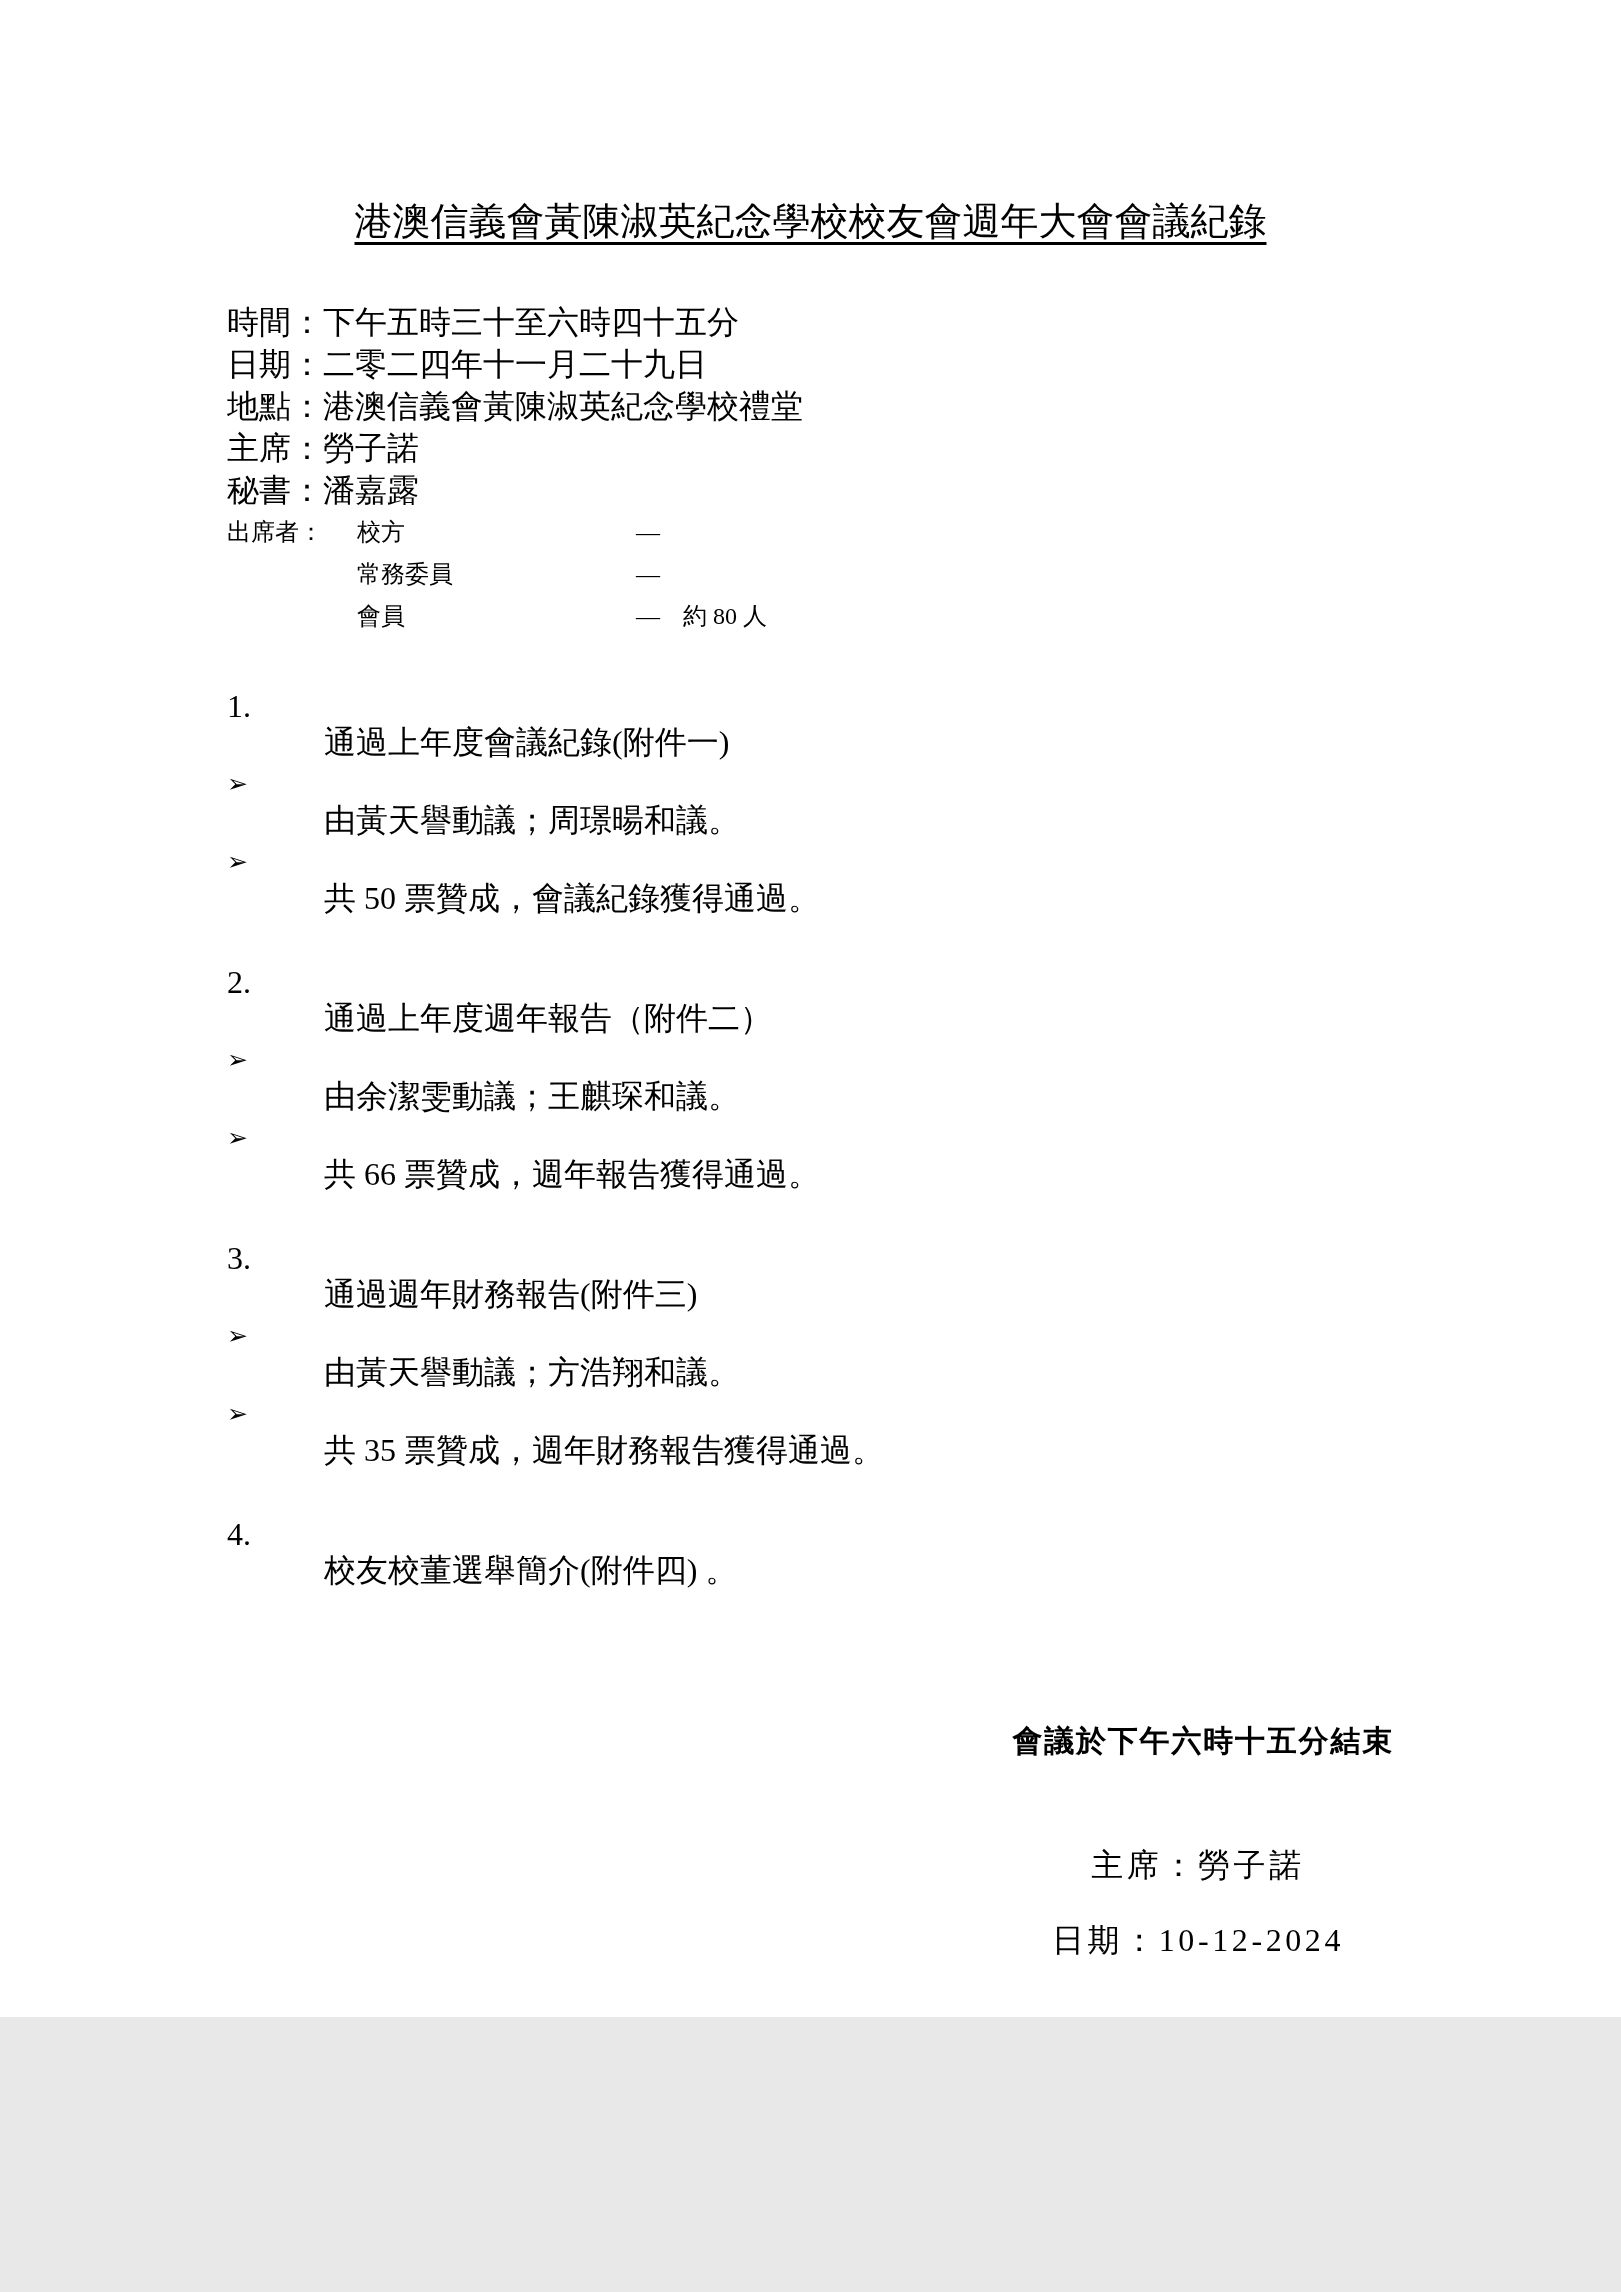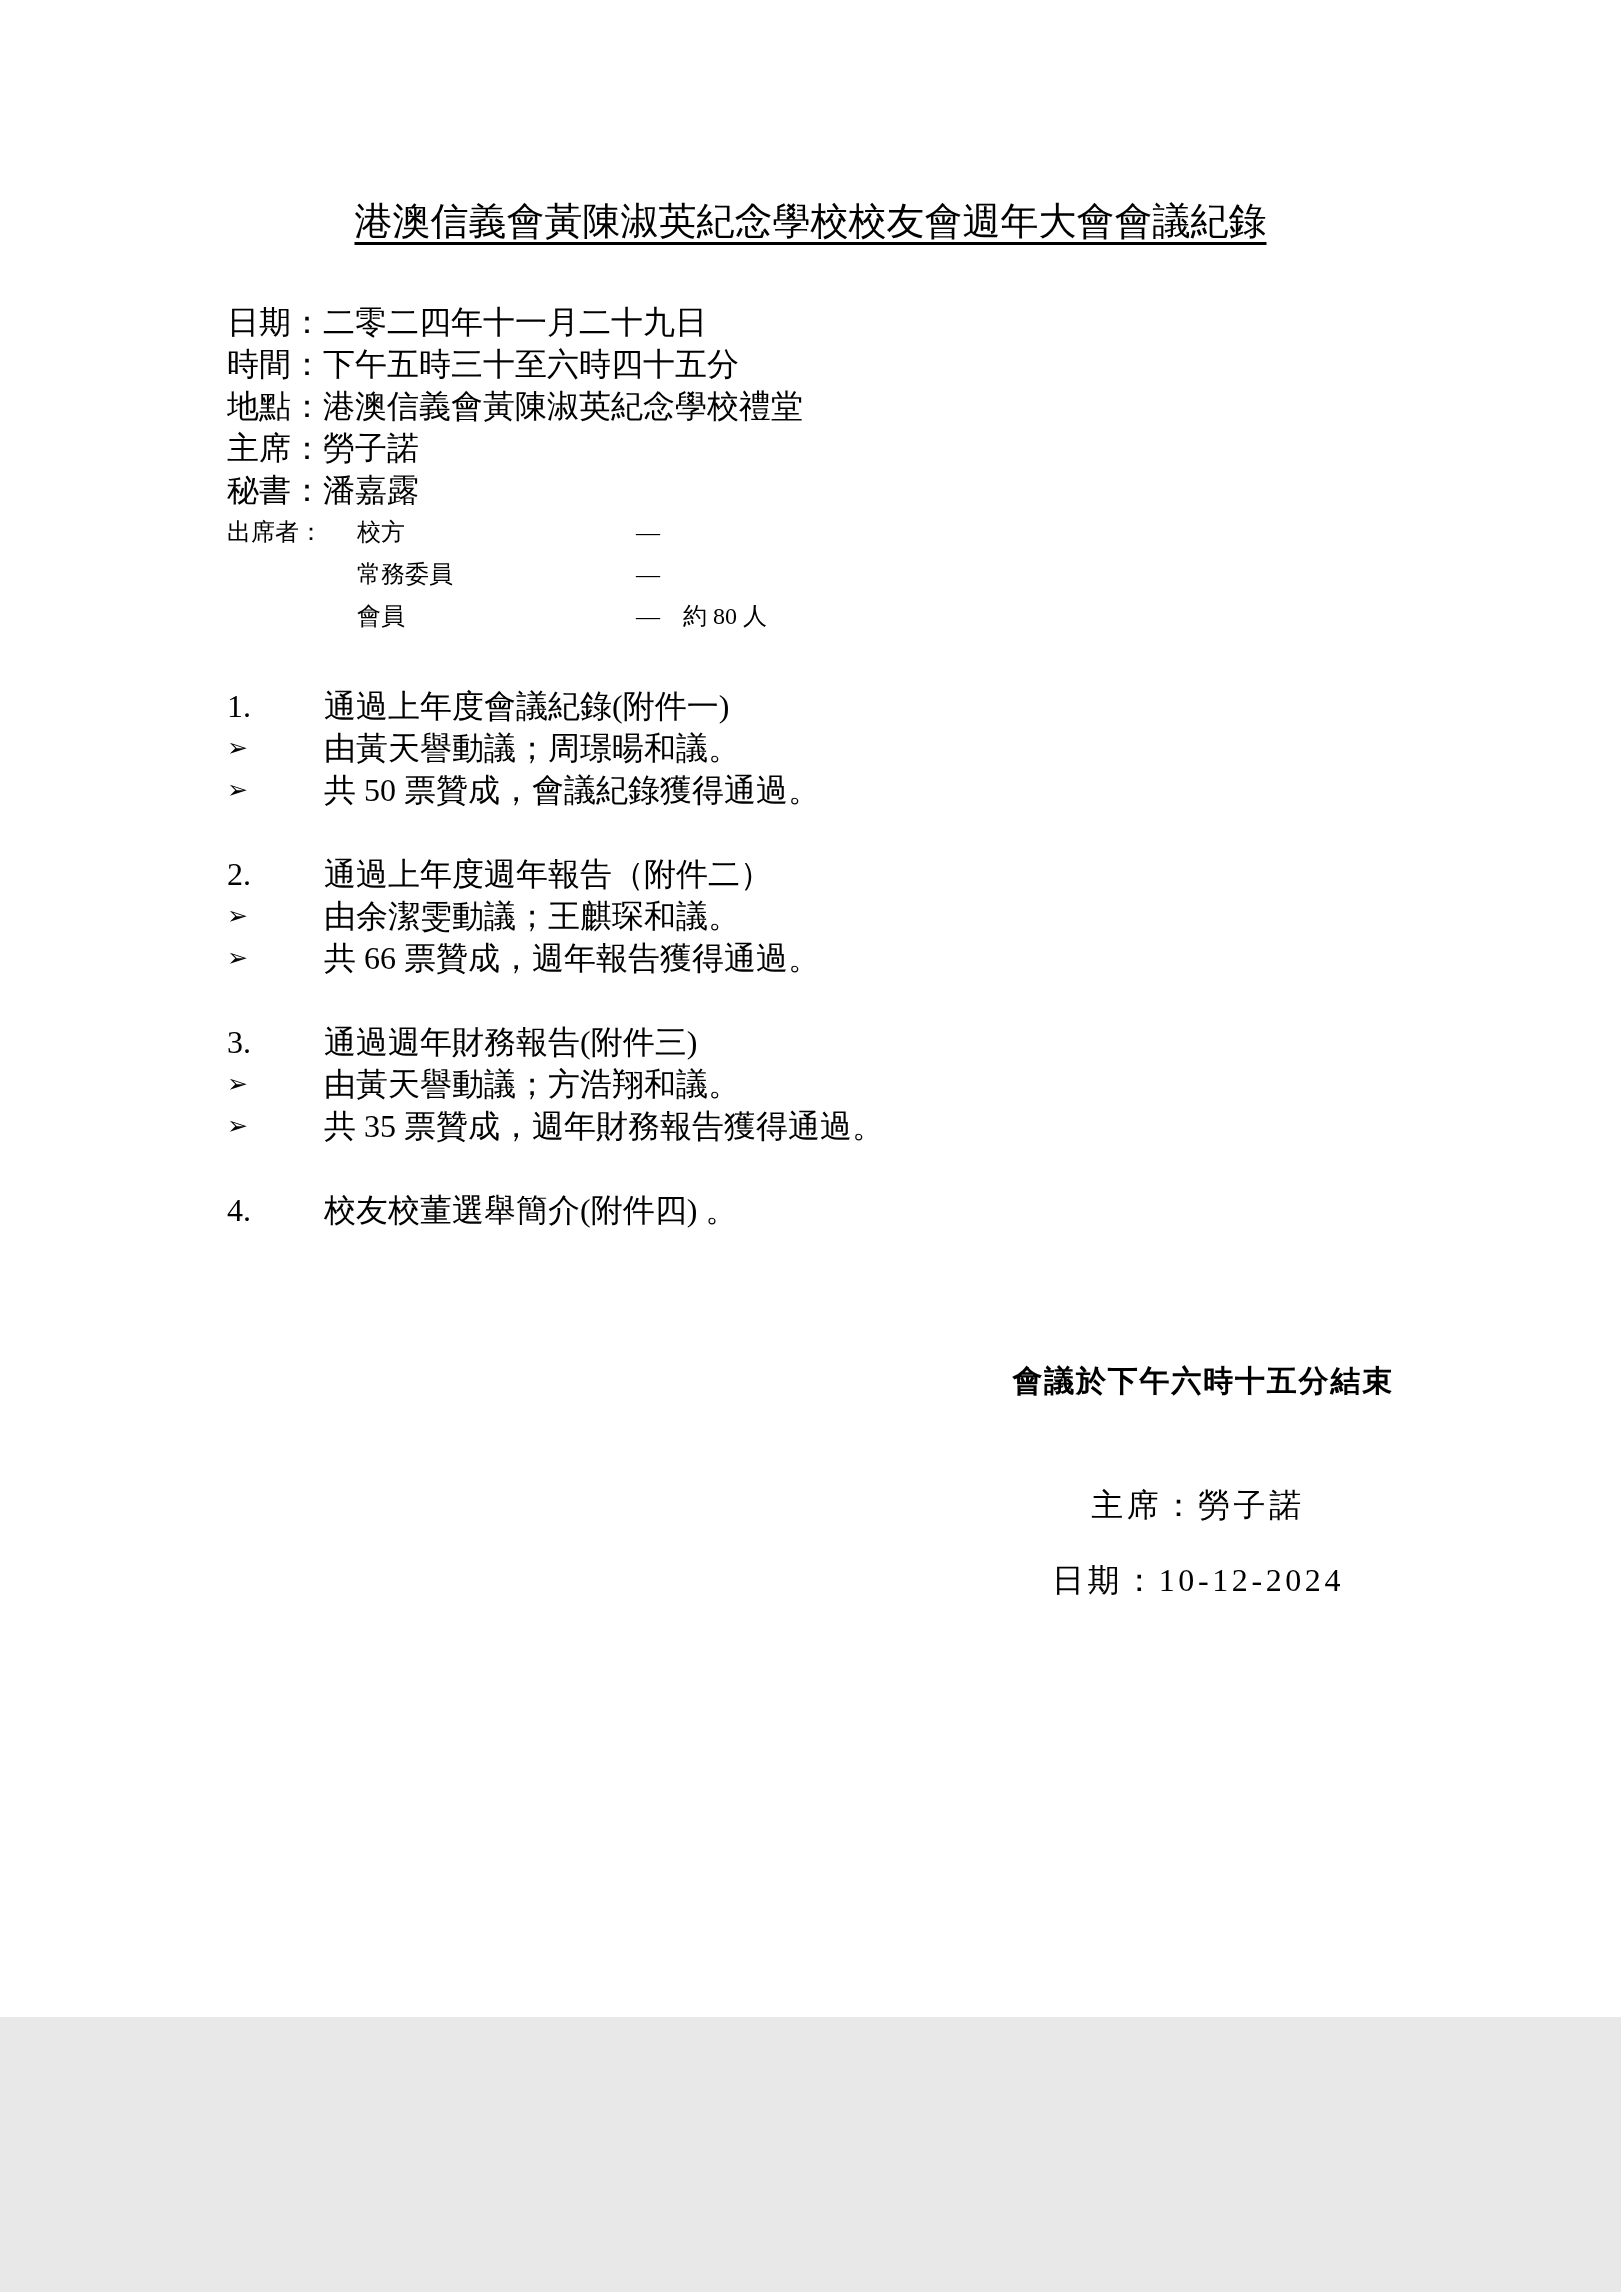--- a/index.html
+++ b/index.html
@@ -52,21 +52,21 @@
     font-size: 32px;
     line-height: 42px;
     white-space: nowrap;
   }
   .agenda-num { width: 97px; flex: 0 0 auto; }
   .agenda-marker {
     width: 97px; flex: 0 0 auto;
     font-family: "DejaVu Sans", sans-serif;
     font-size: 25px;
   }
-  .agenda-text { flex: 1 1 auto; }
+  .agenda-text { flex: 1 1 auto; margin-top: 36px; }
   .closing-line {
     margin-top: 129px;
     text-align: right;
     font-size: 30px;
     font-weight: bold;
     line-height: 42px;
     letter-spacing: 1.8px;
   }
   .signature-block {
     margin-top: 66px;
@@ -85,22 +85,22 @@
 </style>
 </head>
 <body>
 
 <div class="page">
   <div class="content">
 
     <div class="doc-title">港澳信義會黃陳淑英紀念學校校友會週年大會會議紀錄</div>
 
     <div class="meta-block">
+      <div class="meta-line"><span>時間：</span><span>下午五時三十至六時四十五分</span></div>
       <div class="meta-line"><span>日期：</span><span>二零二四年十一月二十九日</span></div>
-      <div class="meta-line"><span>時間：</span><span>下午五時三十至六時四十五分</span></div>
       <div class="meta-line"><span>地點：</span><span>港澳信義會黃陳淑英紀念學校禮堂</span></div>
       <div class="meta-line"><span>主席：</span><span>勞子諾</span></div>
       <div class="meta-line"><span>秘書：</span><span>潘嘉露</span></div>
 
       <div class="att-row">
         <span class="att-label">出席者：</span>
         <span class="att-role">校方</span>
         <span class="att-dash">—</span>
       </div>
       <div class="att-row">

